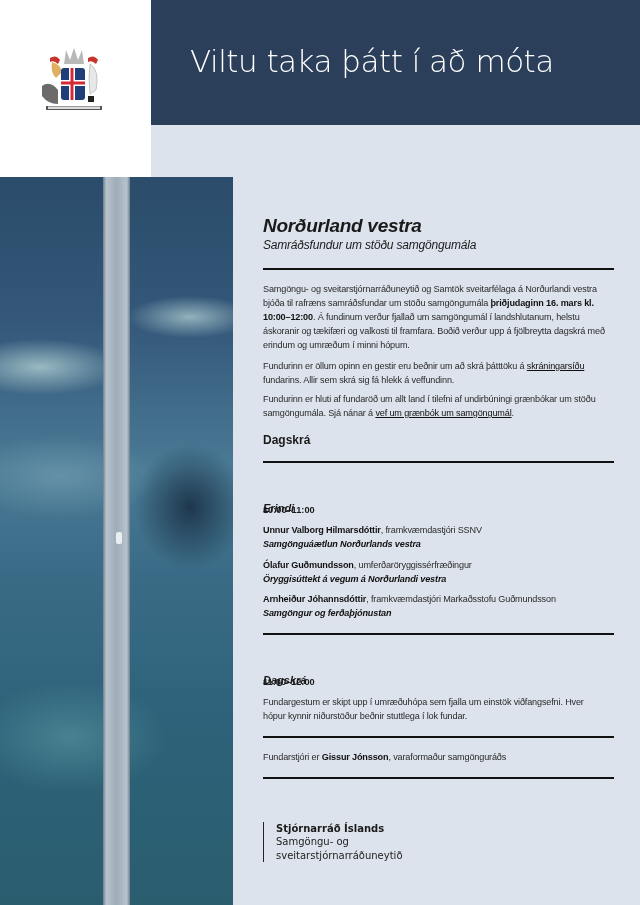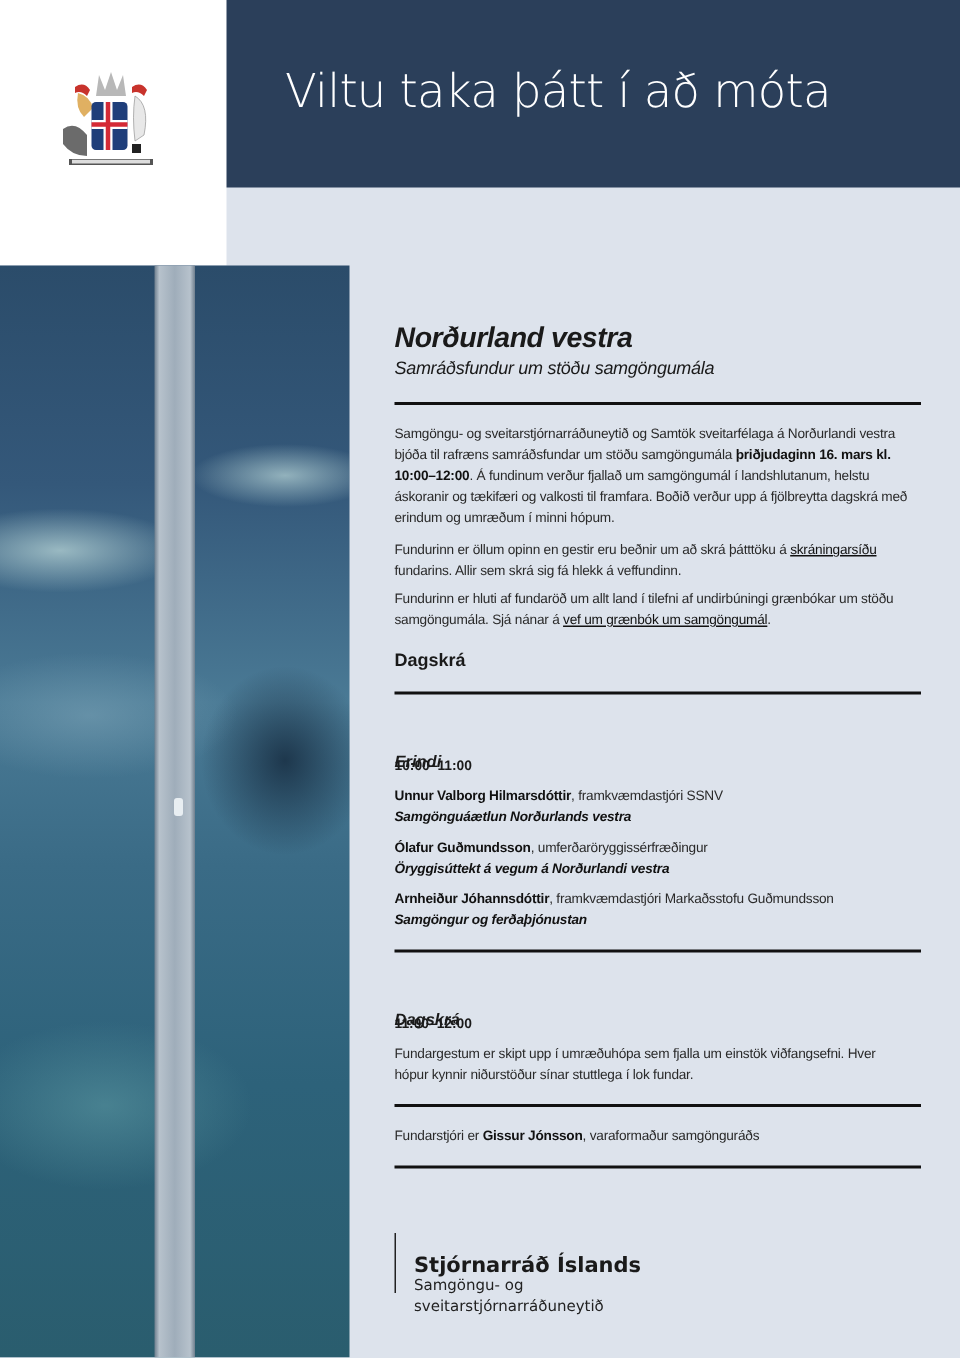--- a/index.html
+++ b/index.html
@@ -36,21 +36,21 @@
   .p a { color: #111; font-weight: normal; text-decoration: underline; }
   .section-h { position: absolute; font-size: 12px; font-weight: bold; }
   .time { position: absolute; font-size: 9.2px; font-weight: bold; margin-top: 28px; }
   .sub-h { position: absolute; font-size: 11px; font-style: italic; font-weight: bold; }
   .sub-h.bold { font-weight: bold; }
   .talk { position: absolute; font-size: 9.1px; line-height: 14px; color: #2a2a2a; letter-spacing: -0.15px; }
   .talk b { color: #111; }
   .talk i { color: #111; font-weight: bold; }
 
   .footer-brand { position: absolute; left: 263px; top: 822px; border-left: 1.5px solid #222; padding-left: 12px; height: 40px; }
-  .footer-brand .b1 { font-family: "DejaVu Sans", sans-serif; font-size: 14px; font-weight: bold; line-height: 13px; margin-top: 16px; }
+  .footer-brand .b1 { font-family: "DejaVu Sans", sans-serif; font-size: 10px; font-weight: bold; line-height: 13px; }
   .footer-brand .b2 { font-family: "DejaVu Sans", sans-serif; font-size: 10px; line-height: 14px; color: #222; }
 </style>
 </head>
 <body>
 
 <div class="header">
   <div class="logo-box">
     <svg class="coat" viewBox="0 0 76 76">
       <path d="M30 4 L34 14 L38 2 L42 14 L46 4 L48 18 L28 18 Z" fill="#b8b8b8"></path>
       <path d="M14 12 q6 -4 10 2 l-2 4 q-4 -4 -8 -2z" fill="#c8332c"></path>
@@ -95,21 +95,21 @@
   <div class="time" style="top:300px">10:00–11:00</div>
   <div class="sub-h" style="top:325px">Erindi</div>
 
   <div class="talk" style="top:346px"><b>Unnur Valborg Hilmarsdóttir</b><span>, framkvæmdastjóri SSNV</span><br><i>Samgönguáætlun Norðurlands vestra</i></div>
   <div class="talk" style="top:381px"><b>Ólafur Guðmundsson</b><span>, umferðaröryggissérfræðingur</span><br><i>Öryggisúttekt á vegum á Norðurlandi vestra</i></div>
   <div class="talk" style="top:415px"><b>Arnheiður Jóhannsdóttir</b><span>, framkvæmdastjóri Markaðsstofu Guðmundsson</span><br><i>Samgöngur og ferðaþjónustan</i></div>
 
   <div class="rule" style="top:456px"></div>
   <div class="time" style="top:472px">11:00–12:00</div>
   <div class="sub-h bold" style="top:497px">Dagskrá</div>
-  <div class="p" style="top:518px; width:345px">Fundargestum er skipt upp í umræðuhópa sem fjalla um einstök viðfangsefni. Hver hópur kynnir niðurstöður sínar stuttlega í lok fundar.</div>
+  <div class="p" style="top:518px; width:345px">Fundargestum er skipt upp í umræðuhópa sem fjalla um einstök viðfangsefni. Hver hópur kynnir niðurstöður beðnir stuttlega í lok fundar.</div>
 
   <div class="rule" style="top:559px"></div>
   <div class="p" style="top:573px"><span>Fundarstjóri er </span><b>Gissur Jónsson</b><span>, varaformaður samgönguráðs</span></div>
   <div class="rule" style="top:600px"></div>
 </div>
 
 <div class="footer-brand">
   <div class="b1">Stjórnarráð Íslands</div>
   <div class="b2">Samgöngu- og</div>
   <div class="b2">sveitarstjórnarráðuneytið</div>

